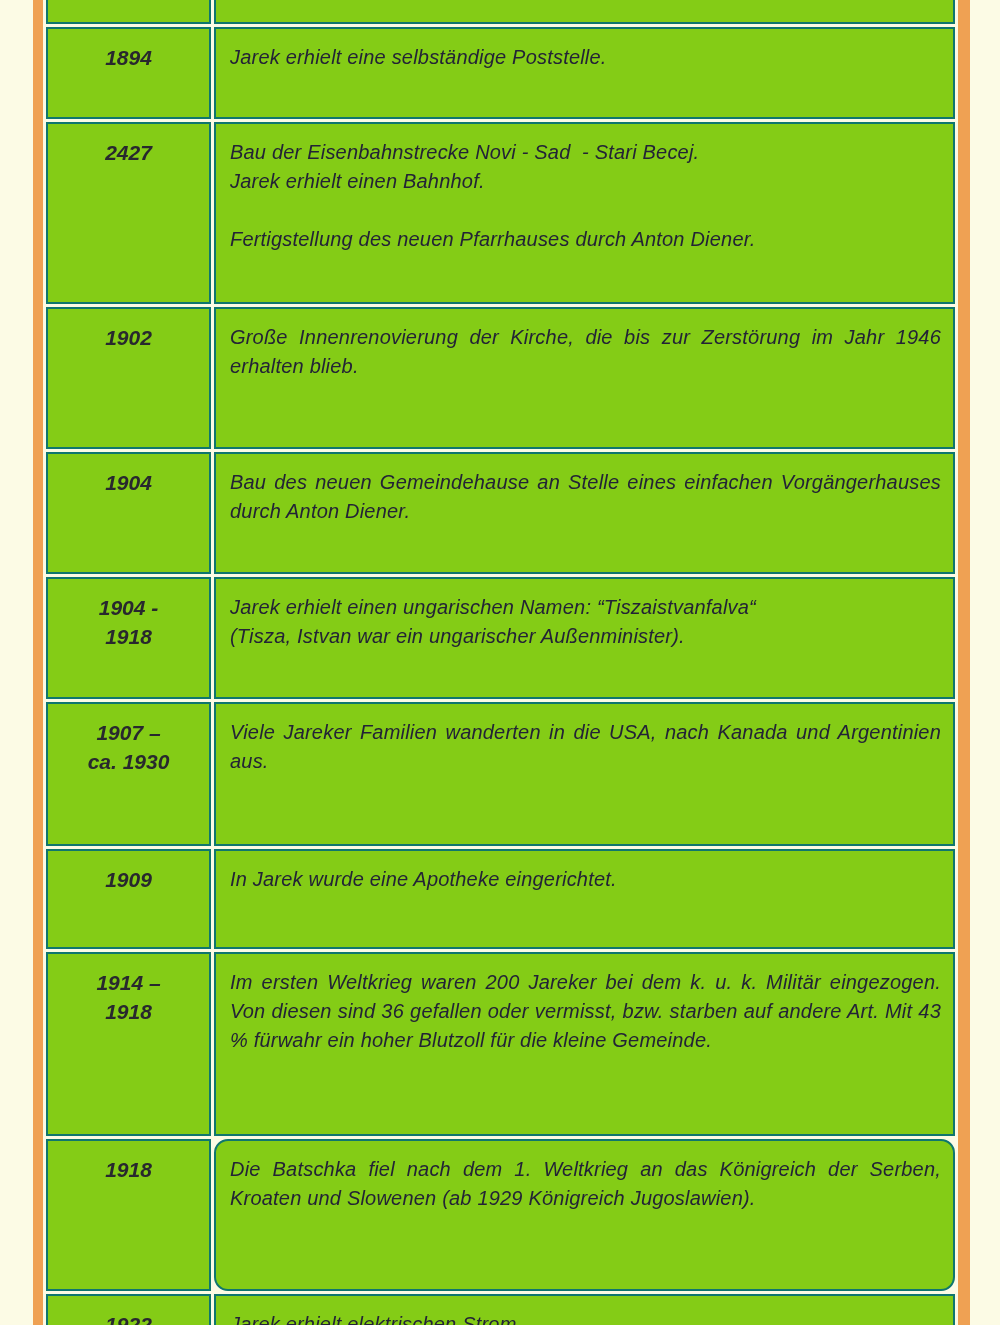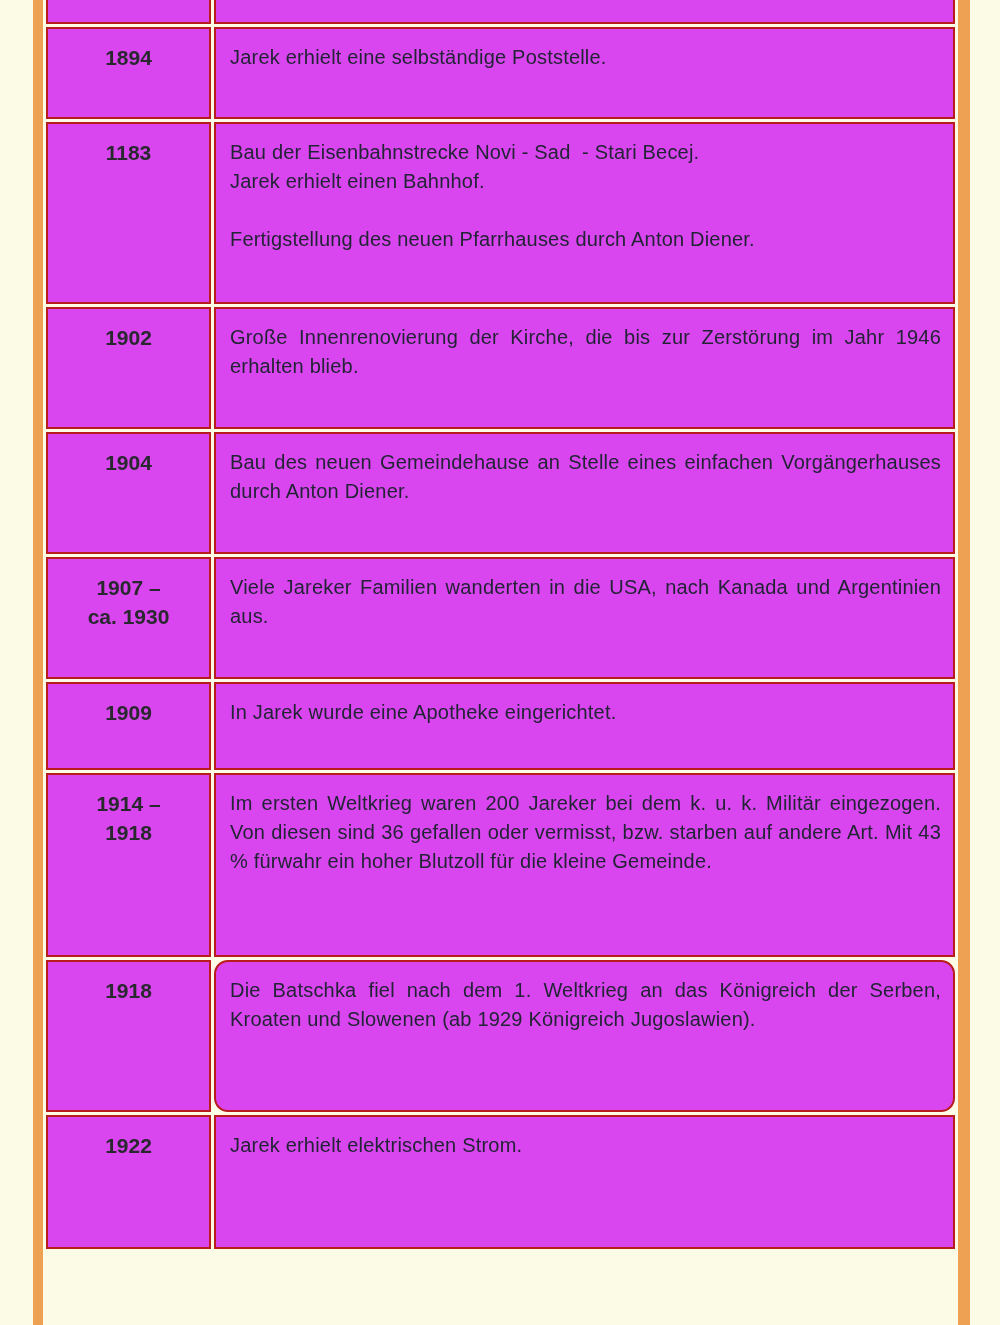--- a/index.html
+++ b/index.html
@@ -26,50 +26,51 @@
   table.timeline {
     margin-top: 7px;
     width: 915px;
     table-layout: fixed;
     border-collapse: separate;
     border-spacing: 3px;
   }
   col.year-col  { width: 165px; }
   col.event-col { width: auto; }
   td {
-    border: 2px solid #b91c1c;
-    background: #d946ef;
+    border: 2px solid #0f766e;
+    background: #84cc16;
     vertical-align: top;
     box-sizing: border-box;
     white-space: pre-line;
     color: #232336;
     font-size: 20px;
     line-height: 29px;
     overflow: hidden;
+    font-style: italic;
   }
   td.year {
     text-align: center;
     font-weight: 700;
     font-size: 21px;
     color: #28282E;
     padding: 14px 4px 0 4px;
   }
   td.event {
     padding: 14px 12px 16px 14px;
     letter-spacing: 0.2px;
   }
   
   tr.row-0  td { height: 44px; }   
   tr.row-1  td { height: 92px; }
   tr.row-2  td { height: 182px; }
-  tr.row-3  td { height: 122px; }
+  tr.row-3  td { height: 142px; }
   tr.row-4  td { height: 122px; }
   tr.row-5  td { height: 122px; }
-  tr.row-6  td { height: 122px; }
-  tr.row-7  td { height: 88px; }
+  tr.row-6  td { height: 144px; }
+  tr.row-7  td { height: 100px; }
   tr.row-8  td { height: 184px; }
   tr.row-9  td { height: 152px; }
   tr.row-10 td { height: 134px; }
 </style>
 </head>
 <body>
 
 <div class="frame">
   <table class="timeline">
     <colgroup>
@@ -81,37 +82,43 @@
     <td class="year"></td>
     <td class="event" style="text-align: left;"></td>
   </tr>
 
   <tr class="row-1">
     <td class="year">1894</td>
     <td class="event" style="text-align: left;">Jarek erhielt eine selbständige Poststelle.</td>
   </tr>
 
   <tr class="row-2">
-    <td class="year">1183</td>
+    <td class="year">2427</td>
     <td class="event" style="text-align: left;">Bau der Eisenbahnstrecke Novi - Sad &nbsp;- Stari Becej.
 Jarek erhielt einen Bahnhof.
 
 Fertigstellung des neuen Pfarrhauses durch Anton Diener.</td>
   </tr>
 
   <tr class="row-3">
     <td class="year">1902</td>
     <td class="event" style="text-align: justify;">Große Innenrenovierung der Kirche, die bis zur Zerstörung im Jahr 1946 erhalten blieb.</td>
   </tr>
 
   <tr class="row-4">
     <td class="year">1904</td>
     <td class="event" style="text-align: justify;">Bau des neuen Gemeindehause an Stelle eines einfachen Vorgängerhauses durch Anton Diener.</td>
   </tr>
 
+  <tr class="row-5">
+    <td class="year">1904 -
+1918</td>
+    <td class="event" style="text-align: left;">Jarek erhielt einen ungarischen Namen: “Tiszaistvanfalva“
+(Tisza, Istvan war ein ungarischer Außenminister).</td>
+  </tr>
 
   <tr class="row-6">
     <td class="year">1907 –
 ca. 1930</td>
     <td class="event" style="text-align: justify;">Viele Jareker Familien wanderten in die USA, nach Kanada und Argentinien aus.</td>
   </tr>
 
   <tr class="row-7">
     <td class="year">1909</td>
     <td class="event" style="text-align: left;">In Jarek wurde eine Apotheke eingerichtet.</td>

